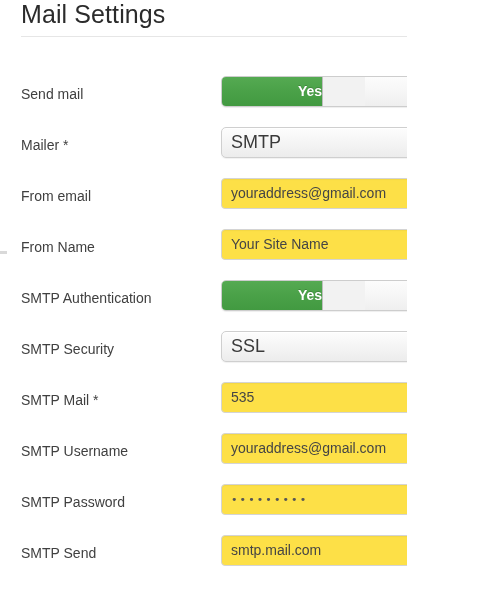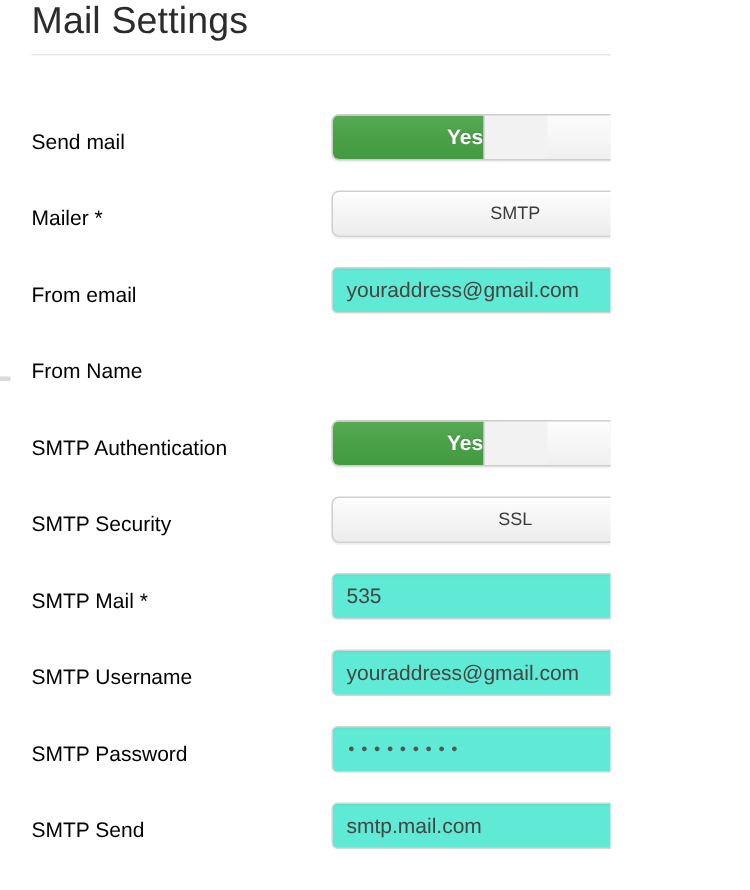--- a/index.html
+++ b/index.html
@@ -61,39 +61,39 @@
   }
   .row {
     position: relative;
     height: 51px;
   }
   .row-label {
     position: absolute;
     left: 21px;
     top: 9px;
     font-size: 14px;
-    color: #000000;
+    color: #404040;
     line-height: 18px;
     white-space: nowrap;
     text-align: center;
   }
   .field {
     position: absolute;
     left: 221px;
     top: 0px;
     width: 246px;
   }
 
   
   .text-input {
     width: 246px;
     height: 31px;
     border: 1px solid #d4d4d4;
     border-radius: 4px;
-    background: #5eead4;
+    background: #fde047;
     color: #454545;
     font-family: "Liberation Sans", sans-serif;
     font-size: 14px;
     line-height: 29px;
     padding: 0 9px;
     outline: none;
     box-shadow: inset 0 1px 1px rgba(0,0,0,0.045);
     display: block;
   }
   .text-input.pw {
@@ -109,27 +109,26 @@
     width: 246px;
     height: 31px;
   }
   .select-box {
     width: 246px;
     height: 31px;
     border: 1px solid #cfcfcf;
     border-radius: 5px;
     background: linear-gradient(to bottom, #fdfdfd 0%, #f5f5f5 48%, #ececec 100%);
     color: #3a3a3a;
-    font-size: 12px;
+    font-size: 18px;
     line-height: 29px;
     padding: 0 10px 0 9px;
     box-shadow: 0 1px 1px rgba(0,0,0,0.06), inset 0 1px 0 rgba(255,255,255,0.85);
     white-space: nowrap;
     overflow: hidden;
-    text-align: center;
   }
   .select-arrow {
     position: absolute;
     right: 12px;
     top: 13px;
     width: 0;
     height: 0;
     border-left: 4.5px solid transparent;
     border-right: 4.5px solid transparent;
     border-top: 5px solid #8c8c8c;
@@ -200,20 +199,23 @@
         </div>
       </div>
       <div class="row">
         <div class="row-label">From email</div>
         <div class="field">
           <div class="text-input">youraddress@gmail.com</div>
         </div>
       </div>
       <div class="row">
         <div class="row-label">From Name</div>
+        <div class="field">
+          <div class="text-input">Your Site Name</div>
+        </div>
       </div>
       <div class="row">
         <div class="row-label">SMTP Authentication</div>
         <div class="field">
           <div class="toggle">
             <div class="toggle-opt on">Yes</div>
             <div class="toggle-opt off">No</div>
           </div>
         </div>
       </div>

